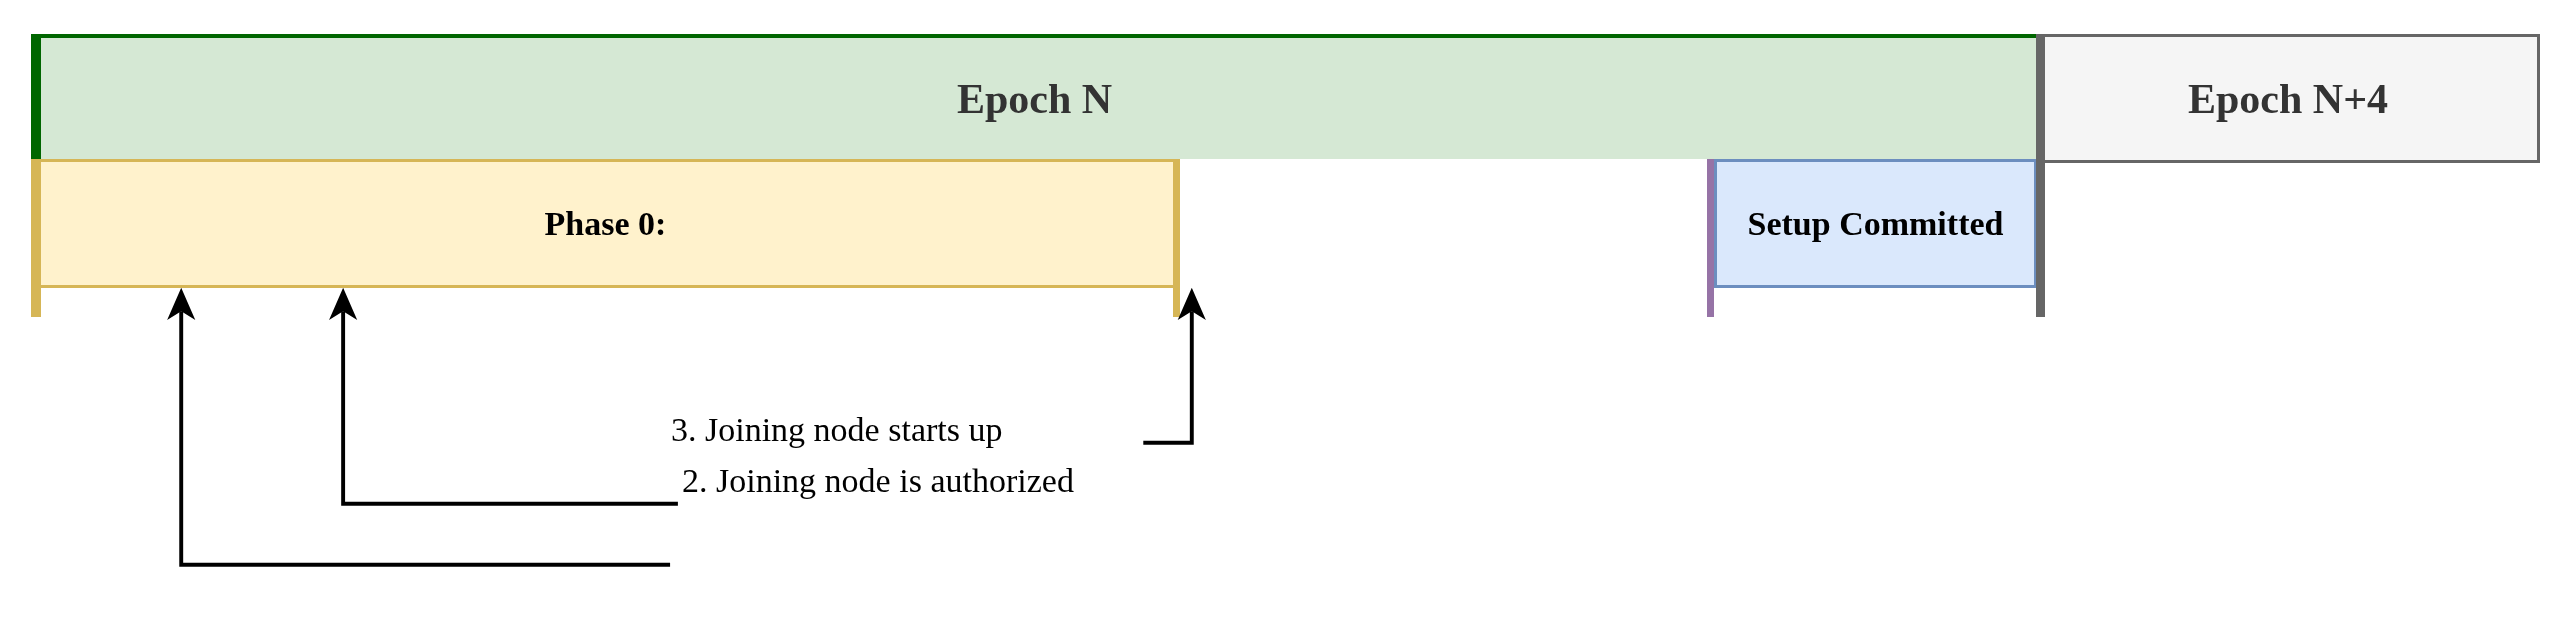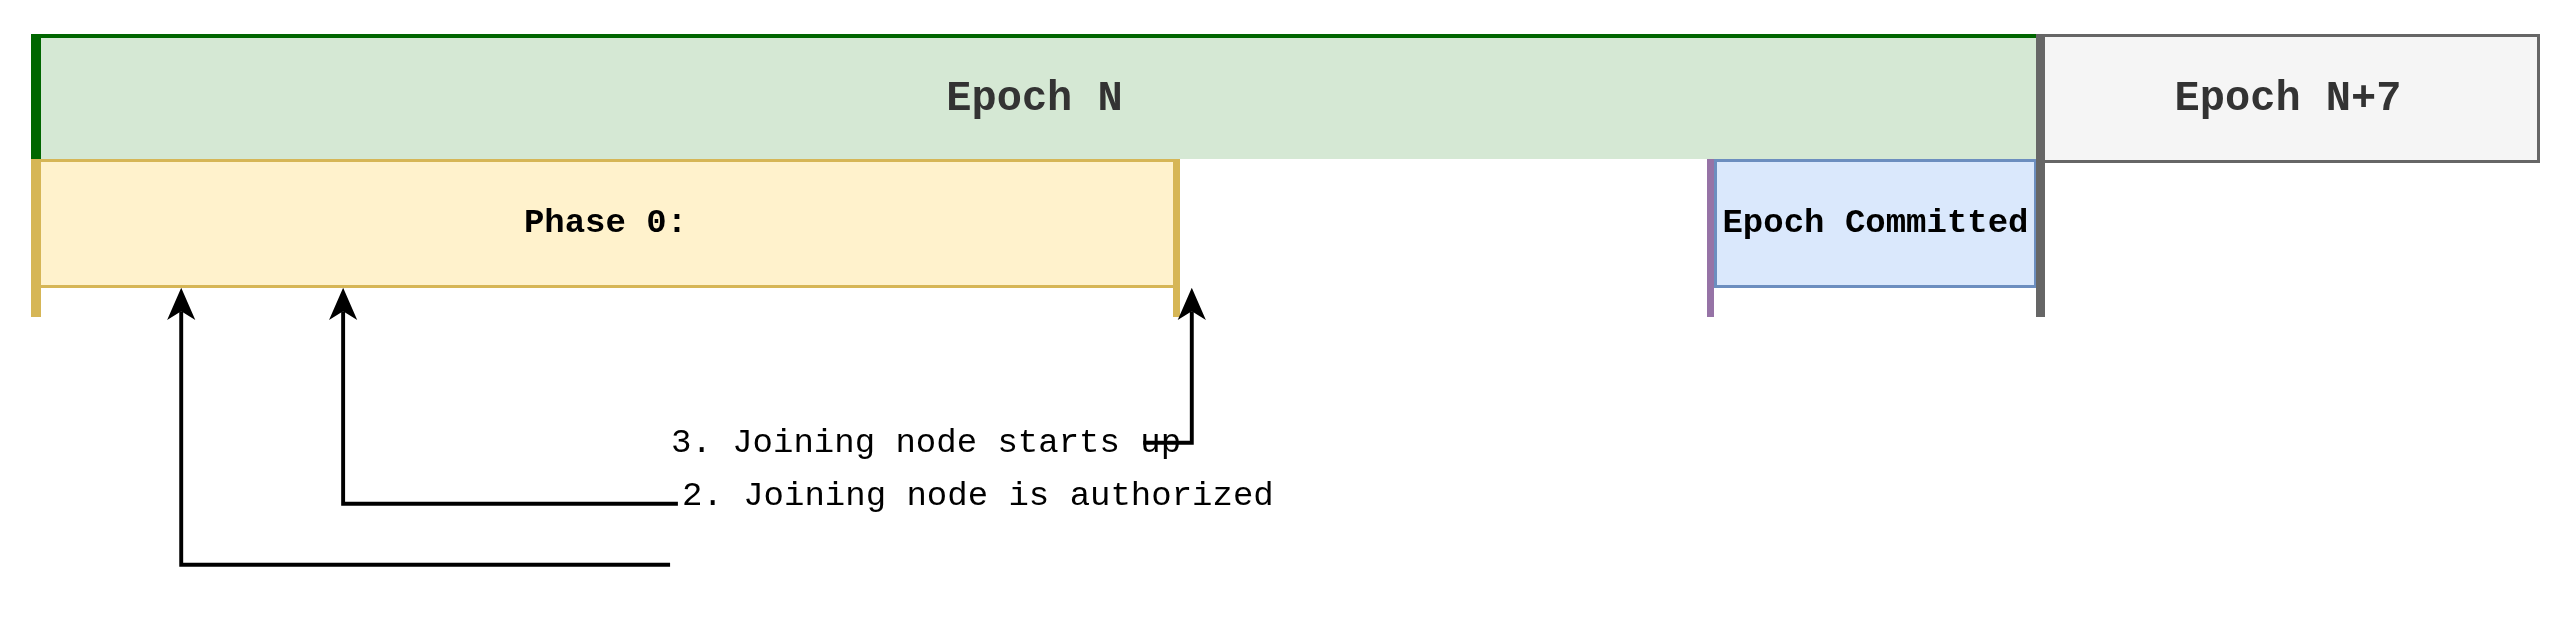--- a/index.html
+++ b/index.html
@@ -1,18 +1,18 @@
 <!DOCTYPE html>
 <html style="--epoch-fill: #d5e8d4; --epoch-accent: #006600; --epoch-text: #333333; --next-epoch-fill: #f5f5f5; --next-epoch-border: #666666; --phase0-fill: #fff2cc; --phase0-border: #d6b656; --phase1-fill: #e1d5e7; --phase1-border: #9673a6; --phase2-fill: #dae8fc; --phase2-border: #6c8ebf; --phase-text: #000000; --divider: #666666; --connector: #000000; --event-text: #000000;font-size:12.5px"><head>
 <meta charset="utf-8">
 <style>
   html,body{margin:0;padding:0;background:#ffffff;}
   .canvas{
     position:relative;width:2576px;height:632px;background:#ffffff;
-    font-family:Liberation Mono, monospace;overflow:hidden;
+    font-family:Liberation Serif, serif;overflow:hidden;
   }
   .abs{position:absolute;box-sizing:border-box;}
 
   
   .epoch-bar{
     left:32px;top:34px;width:2005px;height:125px;
     background:var(--epoch-fill);
     border-top:4.7px solid var(--epoch-accent);
     display:flex;align-items:center;justify-content:center;
   }
@@ -53,42 +53,42 @@
   .tick-phase-1-end{left:1707px;width:7px;background:var(--phase1-border);}
 
   
   .connectors{left:0;top:0;width:2576px;height:632px;pointer-events:none;}
   .connectors path{fill:none;stroke:var(--connector);stroke-width:5px;stroke-linejoin:miter;}
   .connectors polygon{fill:var(--connector);stroke:none;}
   .event-label{
     font-size:34px;line-height:41px;color:var(--event-text);white-space:nowrap;
   }
   .event-label.e1{left:682px;top:545px;}
-  .event-label.e2{left:682px;top:476px;}
-  .event-label.e3{left:671px;top:423px;}
+  .event-label.e2{left:682px;top:460px;}
+  .event-label.e3{left:671px;top:409px;}
 </style>
 </head>
 <body>
 
 <div class="canvas">
 
   <div class="abs epoch-bar">
     <span class="epoch-title">Epoch N</span>
   </div>
   <div class="abs epoch-start-marker"></div>
 
   <div class="abs next-epoch-bar">
-    <span class="epoch-title">Epoch N+7</span>
+    <span class="epoch-title">Epoch N+4</span>
   </div>
 
   <div class="abs phase phase-0">
     <span>Phase 0:</span>
   </div>
   <div class="abs phase phase-2">
-    <span>Epoch Committed</span>
+    <span>Setup Committed</span>
   </div>
 
   <div class="abs tick tick-epoch-start"></div>
   <div class="abs tick tick-phase-0-end"></div>
   <div class="abs tick tick-phase-1-end"></div>
   <div class="abs epoch-divider"></div>
 
   <svg class="abs connectors" viewBox="0 0 3292 808" xmlns="http://www.w3.org/2000/svg">
     <path d="M856,722 L231,722 L231,398"></path>
     <polygon points="231,368 213,409 231,398 249,409"></polygon>

